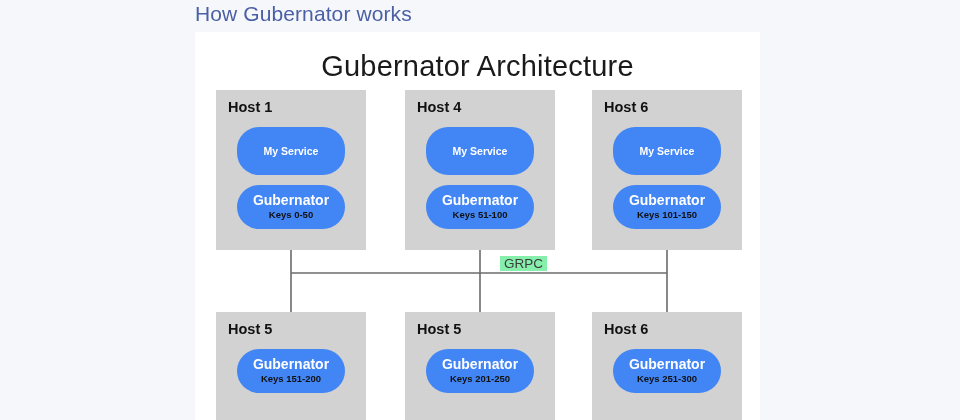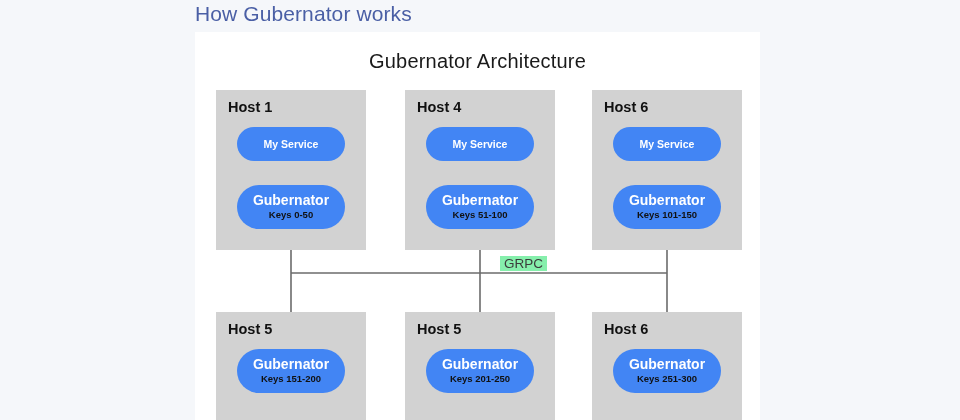--- a/index.html
+++ b/index.html
@@ -37,21 +37,21 @@
     background: #ffffff;
   }
 
   
   #diagram-title {
     position: absolute;
     left: 0;
     top: 18px;
     width: 565px;
     text-align: center;
-    font-size: 20px;
+    font-size: 29px;
     font-weight: 400;
     color: #1a1a1a;
     letter-spacing: 0.2px;
   }
 
   
   #connectors {
     position: absolute;
     left: 0;
     top: 0;
@@ -89,21 +89,21 @@
     background: #4285f4;
     border-radius: 22px;
     display: flex;
     flex-direction: column;
     align-items: center;
     justify-content: center;
     box-sizing: border-box;
   }
   .pill.service {
     top: 37px;
-    height: 34px;
+    height: 48px;
   }
   .pill.gubernator-top {
     top: 95px;
     height: 44px;
   }
   .pill.gubernator-bottom {
     top: 37px;
     height: 44px;
   }
 

